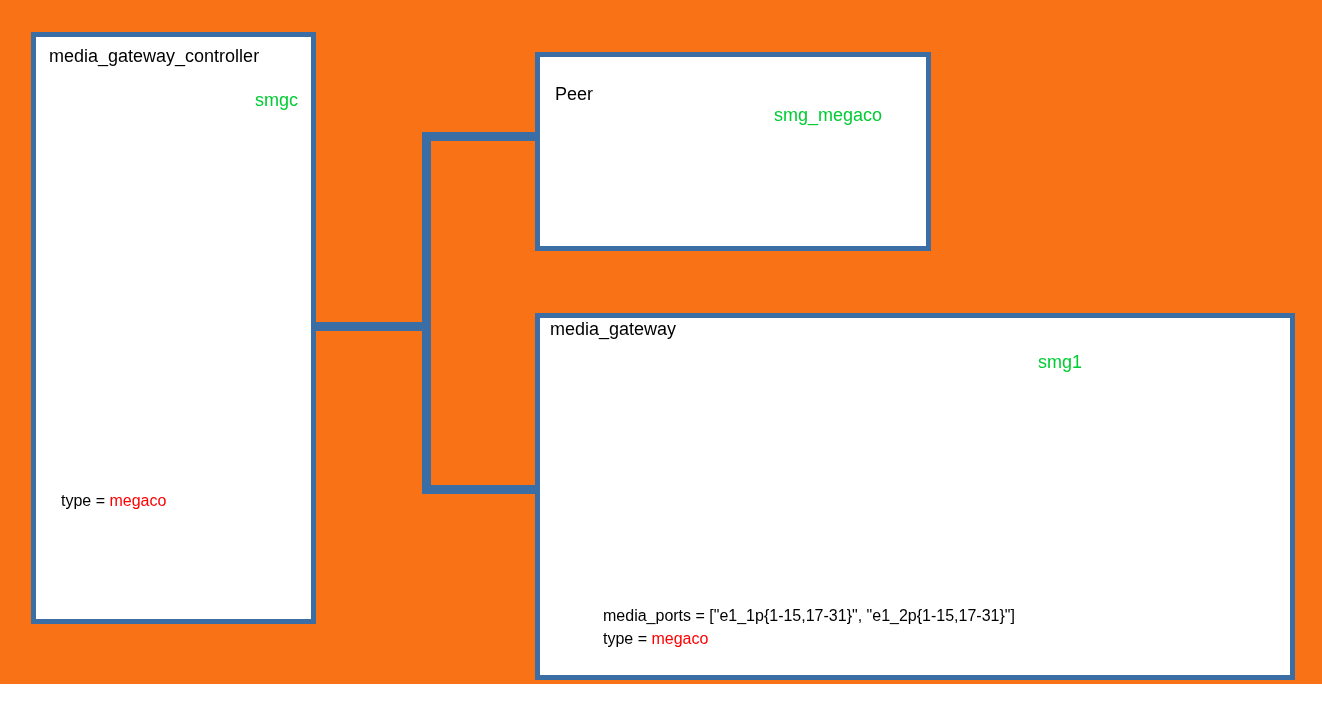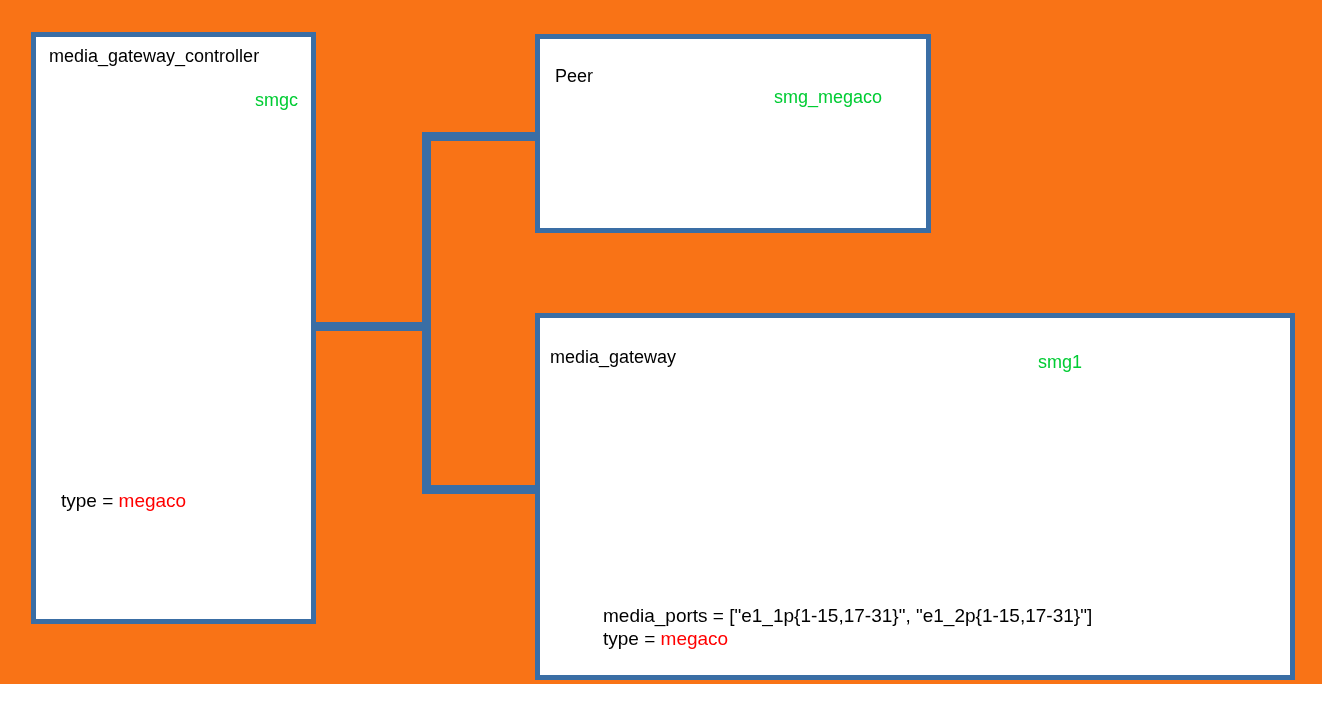--- a/index.html
+++ b/index.html
@@ -29,21 +29,21 @@
   #conn-stub-mg     { left: 422px; top: 485px; width: 114px; height: 9px; }
 
   
   .node {
     position: absolute;
     box-sizing: border-box;
     background: #ffffff;
     border: 5px solid #3A6EA5;
   }
   #node-mgc  { left: 31px;  top: 32px;  width: 285px; height: 592px; }
-  #node-peer { left: 535px; top: 34px;  width: 396px; height: 199px; text-align: center; }
+  #node-peer { left: 535px; top: 52px;  width: 396px; height: 199px; text-align: center; }
   #node-mg   { left: 535px; top: 313px; width: 760px; height: 367px; }
   .node-title {
     position: absolute;
     color: #000000;
     font-size: 18px;
     line-height: 22px;
     white-space: nowrap;
   }
   .node-instance {
     position: absolute;
@@ -54,27 +54,27 @@
     margin-top: 21px;
   }
 
   
   #mgc-title     { left: 13px;  top: 8px; }
   #mgc-instance  { left: 219px; top: 31px; }
 
   #peer-title    { left: 15px;  top: 26px; }
   #peer-instance { left: 234px; top: 26px; }
 
-  #mg-title      { left: 10px;  top: 28px; }
+  #mg-title      { left: 10px;  top: 0; }
   #mg-instance   { left: 498px; top: 12px; }
 
   
   .attrs {
     position: absolute;
-    font-size: 19px;
+    font-size: 16px;
     line-height: 23px;
     white-space: nowrap;
     color: #000000;
   }
   #mgc-attrs { left: 25px; top: 452px; }
   #mg-attrs  { left: 63px; top: 286px; }
 
   .attr-line { display: block; }
   .attr-key  { color: #000000; }
   .attr-val  { color: #FF0000; }

